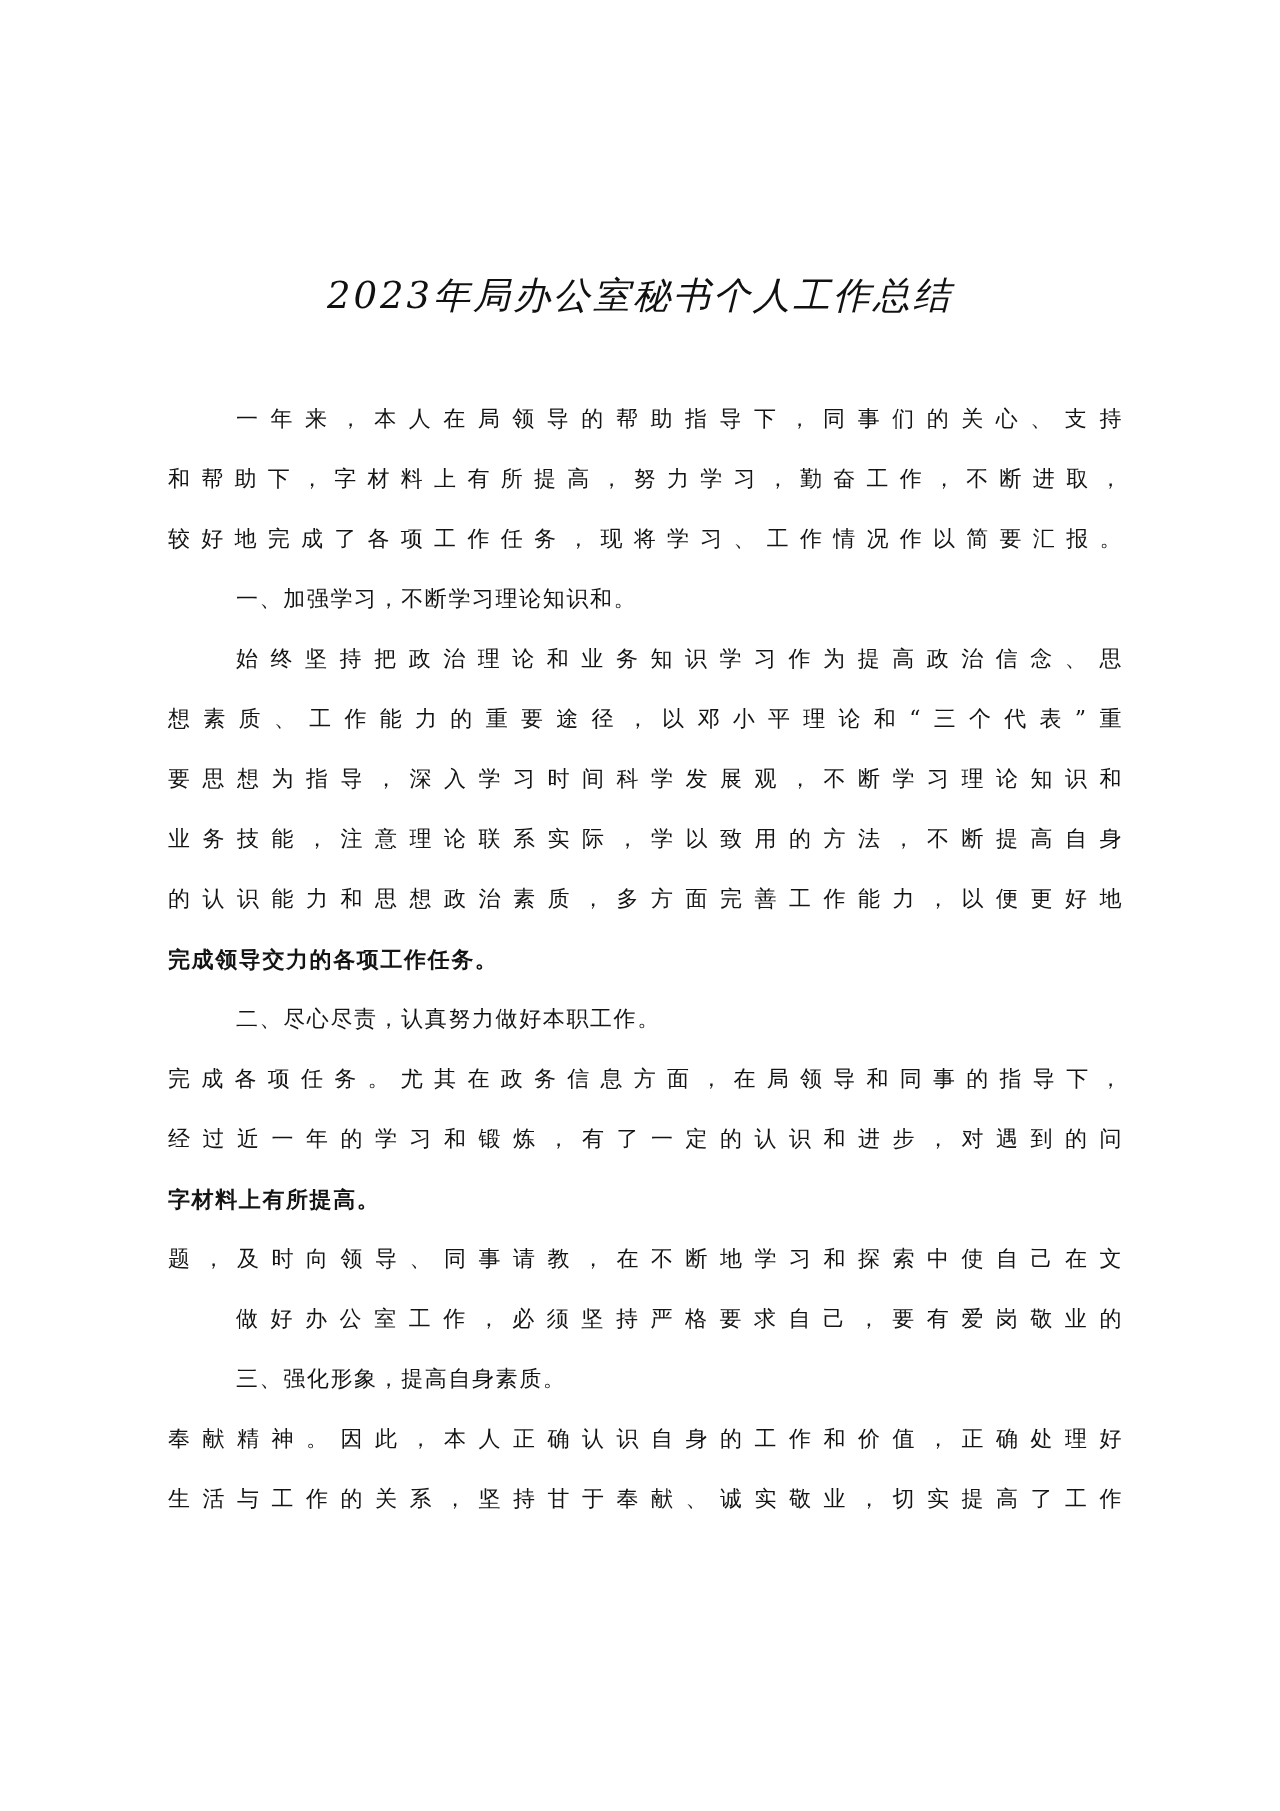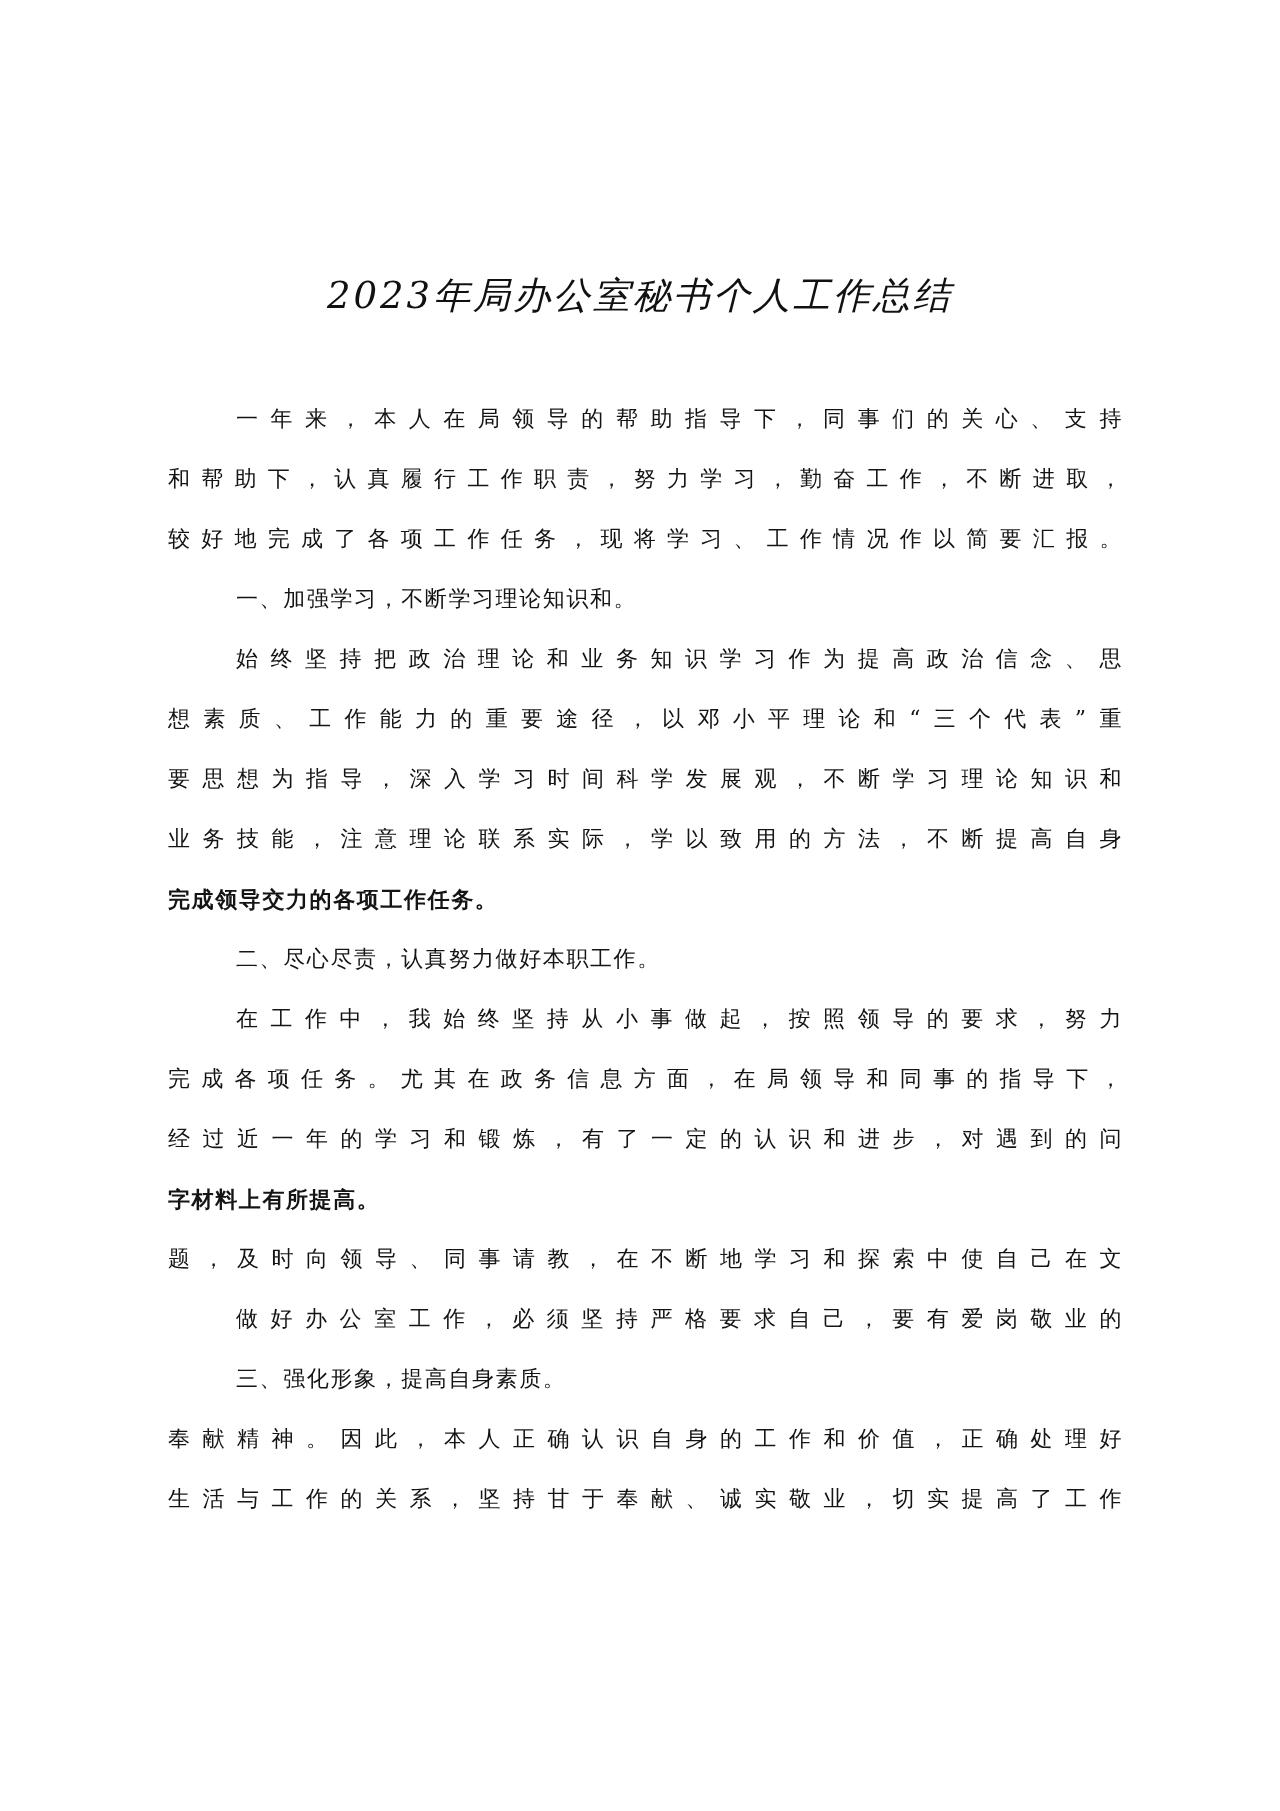--- a/index.html
+++ b/index.html
@@ -65,34 +65,34 @@
     }
   </style>
 </head>
 <body>
 
 <div class="page">
   <div class="title">2023年局办公室秘书个人工作总结</div>
 
   <div class="body-text">
     <div class="line indent">一年来，本人在局领导的帮助指导下，同事们的关心、支持</div>
-    <div class="line">和帮助下，认真履行工作职责，努力学习，勤奋工作，不断进取，</div>
+    <div class="line">和帮助下，字材料上有所提高，努力学习，勤奋工作，不断进取，</div>
     <div class="line">较好地完成了各项工作任务，现将学习、工作情况作以简要汇报。</div>
 
     <div class="line indent heading">一、加强学习，不断学习理论知识和。</div>
 
     <div class="line indent">始终坚持把政治理论和业务知识学习作为提高政治信念、思</div>
     <div class="line">想素质、工作能力的重要途径，以邓小平理论和“三个代表”重</div>
     <div class="line">要思想为指导，深入学习时间科学发展观，不断学习理论知识和</div>
     <div class="line">业务技能，注意理论联系实际，学以致用的方法，不断提高自身</div>
+    <div class="line">的认识能力和思想政治素质，多方面完善工作能力，以便更好地</div>
     <div class="line last">完成领导交力的各项工作任务。</div>
 
     <div class="line indent heading">二、尽心尽责，认真努力做好本职工作。</div>
 
-    <div class="line indent">在工作中，我始终坚持从小事做起，按照领导的要求，努力</div>
     <div class="line">完成各项任务。尤其在政务信息方面，在局领导和同事的指导下，</div>
     <div class="line">经过近一年的学习和锻炼，有了一定的认识和进步，对遇到的问</div>
     <div class="line last">字材料上有所提高。</div>
     <div class="line">题，及时向领导、同事请教，在不断地学习和探索中使自己在文</div>
 
     <div class="line indent">做好办公室工作，必须坚持严格要求自己，要有爱岗敬业的</div>
 
     <div class="line indent heading">三、强化形象，提高自身素质。</div>
     <div class="line">奉献精神。因此，本人正确认识自身的工作和价值，正确处理好</div>
     <div class="line">生活与工作的关系，坚持甘于奉献、诚实敬业，切实提高了工作</div>

